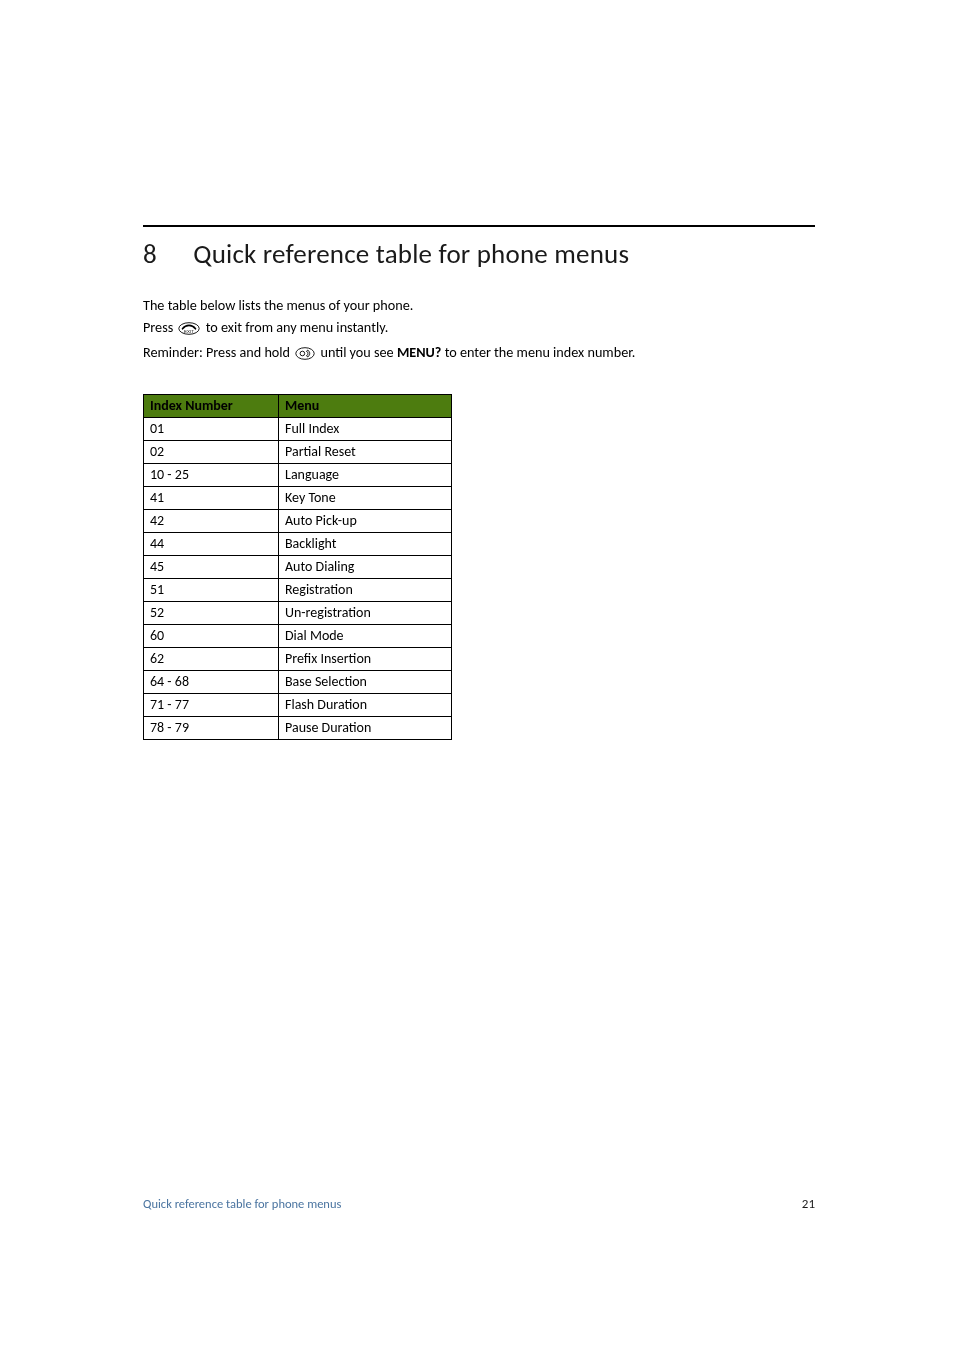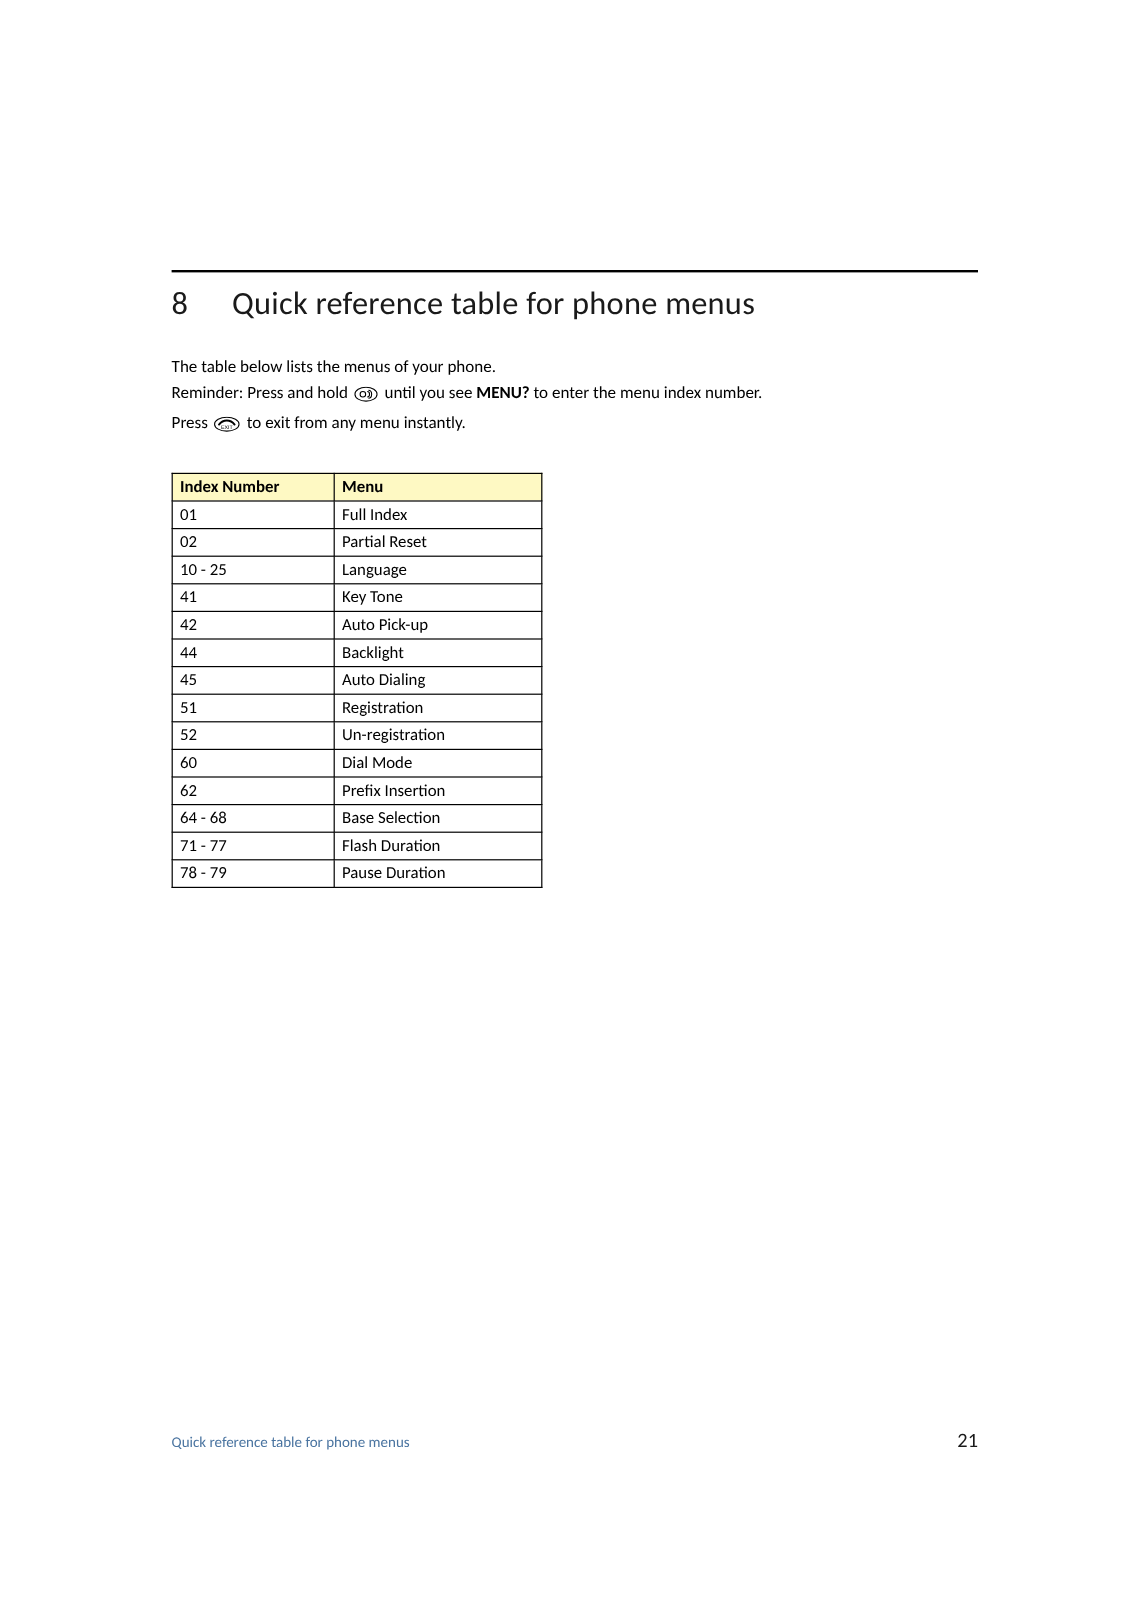--- a/index.html
+++ b/index.html
@@ -57,21 +57,21 @@
     margin-top: 28px;
     font-size: 14px;
   }
   table.menu-table th, table.menu-table td {
     border: 1.2px solid #000;
     text-align: left;
     vertical-align: top;
     padding: 2px 6px 3px 6px;
   }
   table.menu-table th {
-    background: #fef9c3;
+    background: #4d7c0f;
     font-weight: bold;
     font-size: 14px;
   }
   table.menu-table th:first-child,
   table.menu-table td:first-child {
     width: 122px;
   }
   table.menu-table th:last-child,
   table.menu-table td:last-child {
     width: 160px;
@@ -85,65 +85,65 @@
     display: flex;
     justify-content: space-between;
     align-items: baseline;
   }
   .footer .section-title {
     color: #4a74a0;
     font-size: 12.5px;
   }
   .footer .pagenum {
     color: #1a1a1a;
-    font-size: 17px;
+    font-size: 13px;
     font-weight: 300;
   }
 </style>
 </head>
 <body>
 
 <div class="page">
   <div class="content">
     <hr class="rule">
 
     <h1 class="title">
       <span class="num">8</span>
       <span>Quick reference table for phone menus</span>
     </h1>
 
     <div class="intro">
       <p>The table below lists the menus of your phone.</p>
+      <p>
+        <span>Press </span>
+        <span class="icon">
+          <svg width="22" height="13" viewBox="0 0 22 13">
+            <ellipse cx="11" cy="6.5" rx="10.2" ry="5.8" fill="none" stroke="#000" stroke-width="0.9"></ellipse>
+            <path d="M4.5 6.8 C 6.5 4.2, 9 3.4, 11 3.4 C 13 3.4, 15.5 4.2, 17.5 6.8" fill="none" stroke="#000" stroke-width="1.6" stroke-linecap="round"></path>
+            <text x="11" y="10.6" text-anchor="middle" font-size="4.4" font-family="Arial" fill="#000">EXIT</text>
+          </svg>
+        </span>
+        <span> to exit from any menu instantly.</span>
+      </p>
       <p>
         <span>Reminder: Press and hold </span>
         <span class="icon">
           <svg width="20" height="13" viewBox="0 0 20 13">
             <ellipse cx="10" cy="6.5" rx="9.2" ry="5.8" fill="none" stroke="#000" stroke-width="0.9"></ellipse>
             <g stroke="#000" stroke-width="0.9" fill="none">
               <circle cx="7.4" cy="6.5" r="2.3"></circle>
               <path d="M11 4.2c2.6 0 2.6 4.6 0 4.6"></path>
               <path d="M12 3.2c3.6 0 3.6 6.6 0 6.6"></path>
             </g>
           </svg>
         </span>
         <span> until you see </span>
         <b>MENU?</b>
         <span> to enter the menu index number.</span>
       </p>
-      <p>
-        <span>Press </span>
-        <span class="icon">
-          <svg width="22" height="13" viewBox="0 0 22 13">
-            <ellipse cx="11" cy="6.5" rx="10.2" ry="5.8" fill="none" stroke="#000" stroke-width="0.9"></ellipse>
-            <path d="M4.5 6.8 C 6.5 4.2, 9 3.4, 11 3.4 C 13 3.4, 15.5 4.2, 17.5 6.8" fill="none" stroke="#000" stroke-width="1.6" stroke-linecap="round"></path>
-            <text x="11" y="10.6" text-anchor="middle" font-size="4.4" font-family="Arial" fill="#000">EXIT</text>
-          </svg>
-        </span>
-        <span> to exit from any menu instantly.</span>
-      </p>
     </div>
 
     <table class="menu-table">
       <thead>
         <tr>
           <th>Index Number</th>
           <th>Menu</th>
         </tr>
       </thead>
       <tbody>

